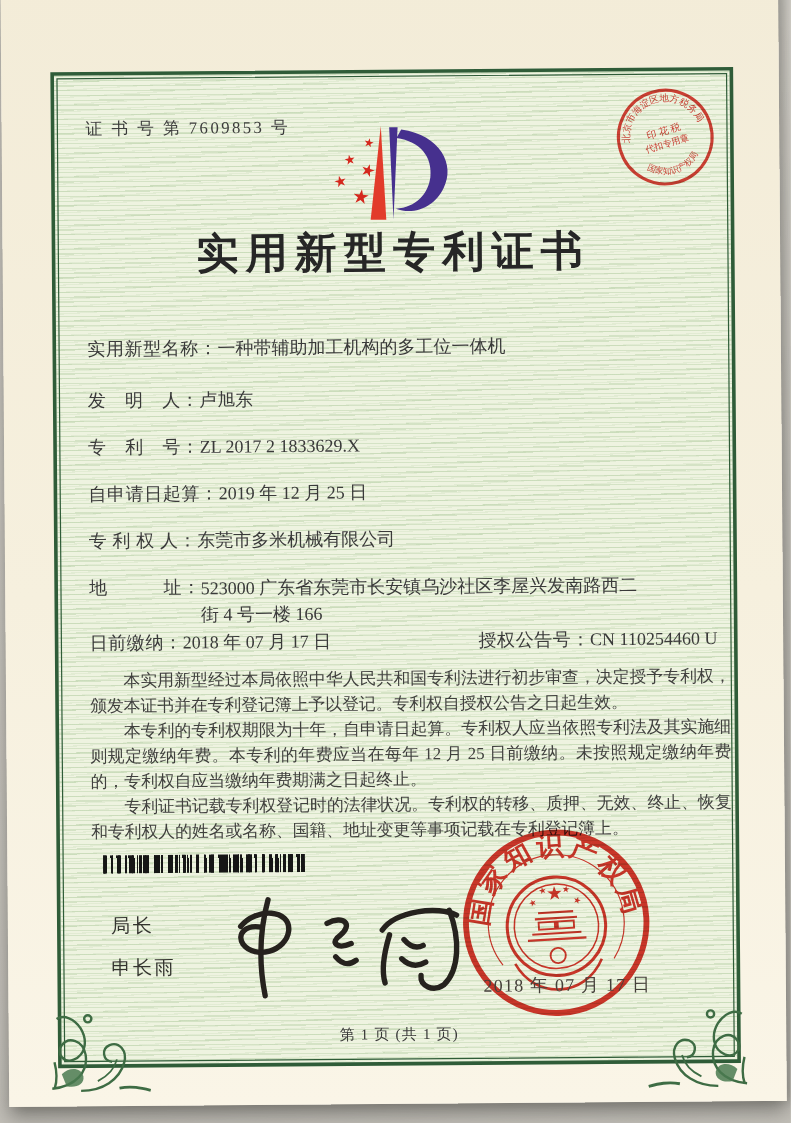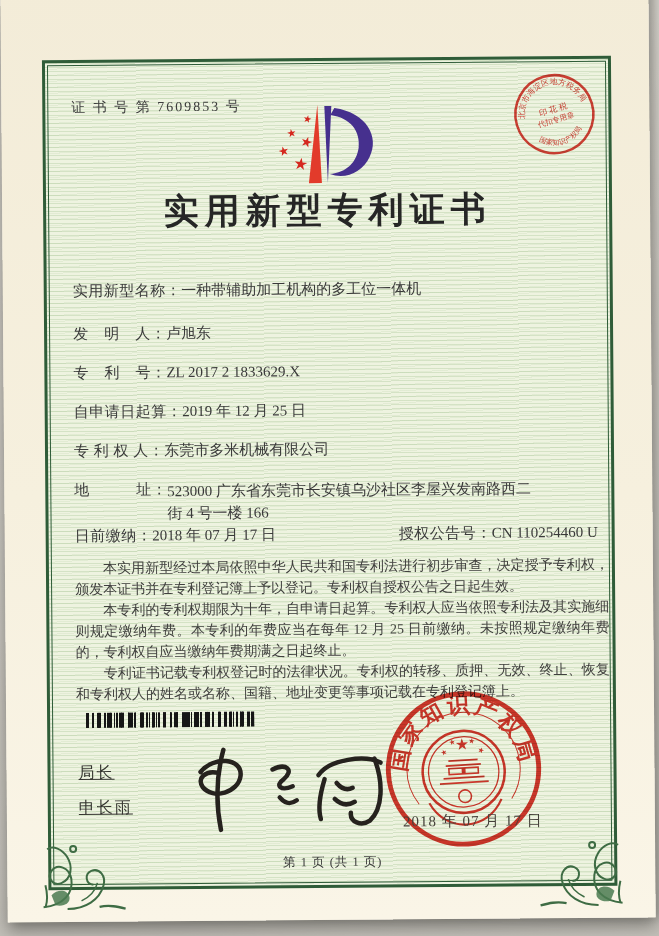--- a/index.html
+++ b/index.html
@@ -26,21 +26,21 @@
   .field .lb{letter-spacing:.5px;}
   .addr-val{display:inline-block;white-space:normal;vertical-align:top;line-height:22px;}
   .paras{position:absolute;left:26px;top:495px;width:534px;font-size:14px;line-height:21px;
          color:#40403e;text-align:justify;word-break:break-all;}
   .paras p{margin:0;text-indent:2em;}
   .barcode{position:absolute;left:36px;top:650px;width:168px;height:15px;
            background-image:
              repeating-linear-gradient(90deg,#161616 0 2px,rgba(0,0,0,0) 2px 6px),
              repeating-linear-gradient(90deg,#161616 0 3px,rgba(0,0,0,0) 3px 11px),
              repeating-linear-gradient(90deg,#161616 0 1px,rgba(0,0,0,0) 1px 7px);}
-  .director{position:absolute;left:28px;top:692px;font-size:16px;color:#34342f;letter-spacing:2px;line-height:35px;text-decoration:underline;}
+  .director{position:absolute;left:42px;top:692px;font-size:16px;color:#34342f;letter-spacing:2px;line-height:35px;}
   .sig{position:absolute;left:118px;top:668px;width:252px;height:118px;}
   .office-seal{position:absolute;left:330px;top:626px;width:166px;height:166px;opacity:.93;mix-blend-mode:multiply;}
   .seal-date{position:absolute;left:352px;top:752px;font-size:15px;letter-spacing:1px;color:#45403a;}
   .footer{position:absolute;left:0;top:793px;width:100%;text-align:center;font-size:12.5px;color:#3a3a3a;letter-spacing:1px;}
   .orn{position:absolute;width:92px;height:92px;}
   .orn.bl{left:-14px;top:760px;}
   .orn.br{right:-14px;top:760px;transform:scaleX(-1);}
   .red{fill:#d5281e;}
   svg text{font-family:"Liberation Serif","DejaVu Serif",serif;}
 </style>

